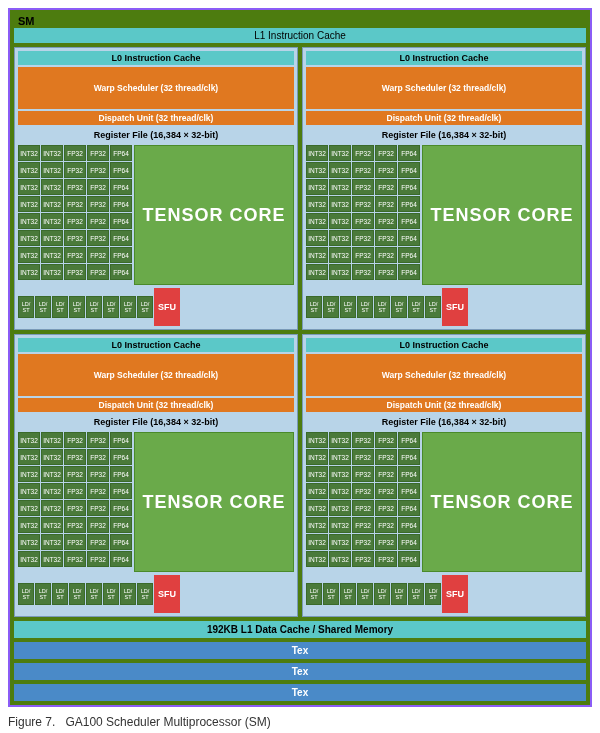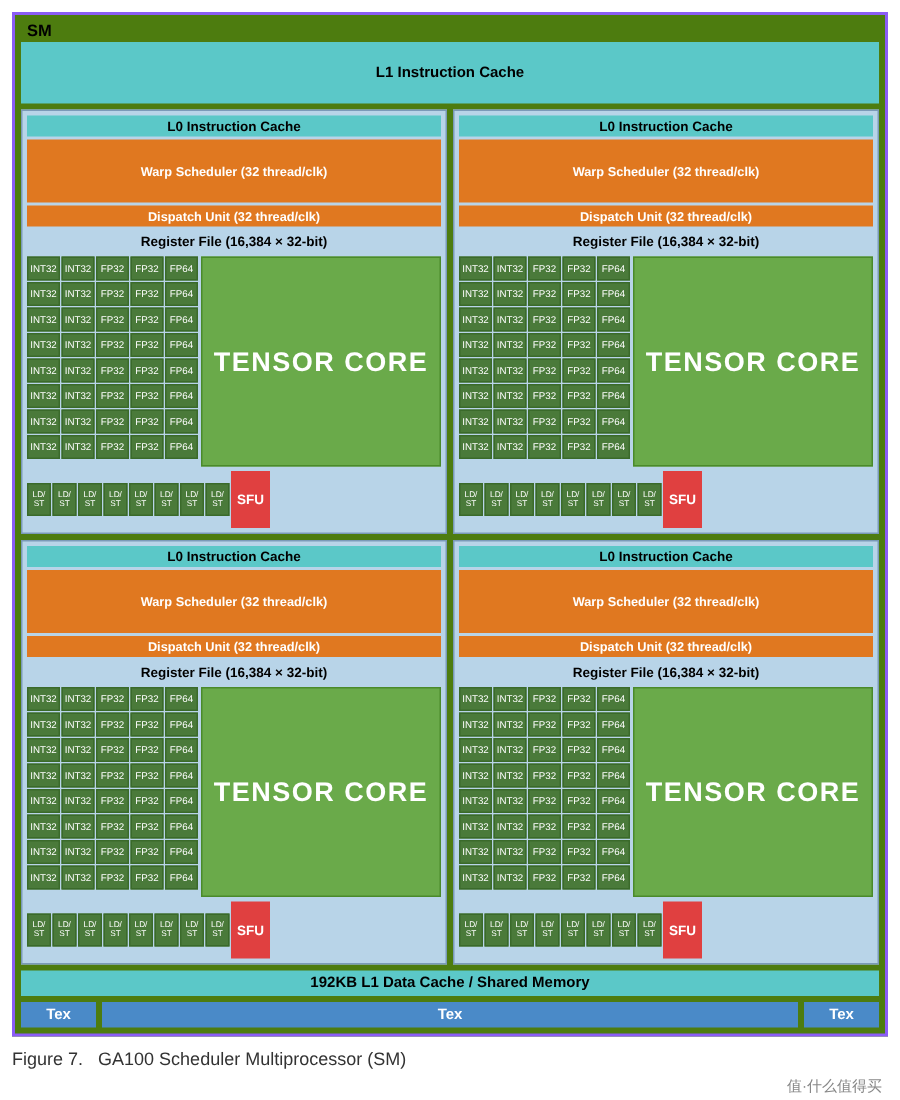--- a/index.html
+++ b/index.html
@@ -23,23 +23,23 @@
     .sm-title {
       color: #000;
       font-weight: bold;
       font-size: 11px;
       padding: 1px 4px;
     }
 
     .l1-cache-top {
       background: #5bc8c8;
       text-align: center;
-      padding: 15px;
+      padding: 2px;
       font-size: 10px;
-      font-weight: bold;
+      font-weight: normal;
       color: #000;
       margin-bottom: 4px;
     }
 
     .quadrants {
       display: grid;
       grid-template-columns: 1fr 1fr;
       gap: 4px;
     }
 
@@ -201,20 +201,21 @@
       font-weight: bold;
       color: #fff;
       flex: 0 0 auto;
       min-width: 50px;
     }
 
     .tex-row {
       display: flex;
       gap: 4px;
       margin-top: 4px;
+      flex-direction: column;
     }
 
     .caption {
       padding: 8px 0 4px 0;
       font-size: 12px;
       color: #333;
     }
 
     .watermark {
       text-align: right;

